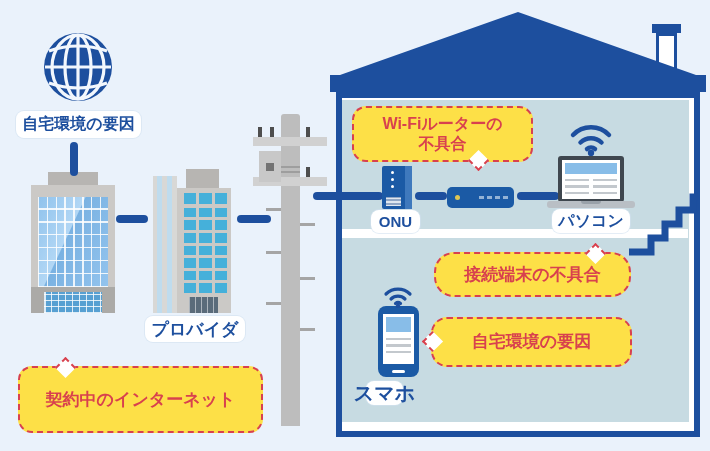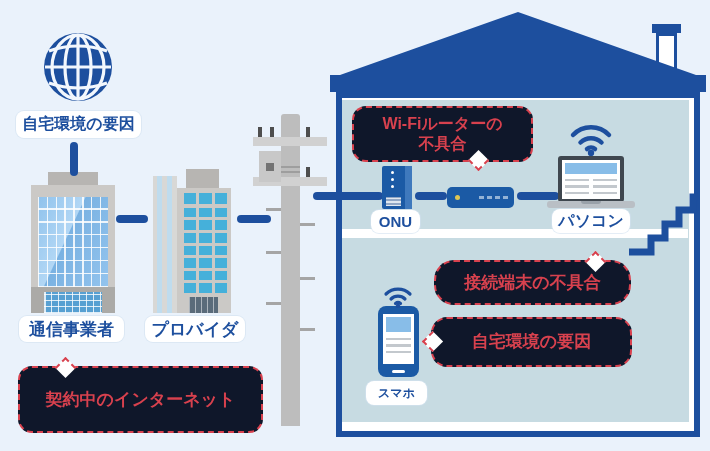--- a/index.html
+++ b/index.html
@@ -3,21 +3,21 @@
 <meta charset="utf-8">
 <style>
   html,body{margin:0;padding:0;}
   body{font-family:"Liberation Sans","DejaVu Sans",sans-serif;}
   #canvas{position:relative;width:710px;height:451px;background:#eaf2fb;overflow:hidden;}
   .abs{position:absolute;}
   .pill{position:absolute;background:#fff;border-radius:8px;color:#1d4f9e;font-weight:bold;
         display:flex;align-items:center;justify-content:center;white-space:nowrap;
         box-shadow:0 0 0 1px rgba(210,225,240,.6);}
   .conn{position:absolute;background:#1d4f9e;border-radius:4px;}
-  .bubble{position:absolute;background:#0f172a;border:2.5px dashed #d8414e;color:#d8414e;
+  .bubble{position:absolute;background:#fde047;border:2.5px dashed #d8414e;color:#d8414e;
           font-weight:bold;text-align:center;display:flex;flex-direction:column;
           align-items:center;justify-content:center;line-height:1.25;}
   .tail{position:absolute;width:13px;height:13px;background:#fff;transform:rotate(45deg);}
   .tail.down{bottom:-8px;border-right:2.5px dashed #d8414e;border-bottom:2.5px dashed #d8414e;}
   .tail.up{top:-8px;border-left:2.5px dashed #d8414e;border-top:2.5px dashed #d8414e;}
   .tail.left{left:-8px;border-left:2.5px dashed #d8414e;border-bottom:2.5px dashed #d8414e;}
   .gray{background:#cbc9c6;}
   .glass{background:
       repeating-linear-gradient(90deg, rgba(255,255,255,.85) 0 1.5px, rgba(255,255,255,0) 1.5px 8.8px),
       repeating-linear-gradient(0deg, rgba(255,255,255,.85) 0 1.5px, rgba(255,255,255,0) 1.5px 12.9px),
@@ -156,43 +156,40 @@
       <ellipse cx="38" cy="38" rx="26" ry="32"></ellipse>
       <line x1="5" y1="38" x2="71" y2="38"></line>
       <path d="M9 22 Q38 12 67 22"></path>
       <path d="M9 54 Q38 64 67 54"></path>
     </g>
   </svg>
 
   <div class="pill" style="left:16px;top:111px;width:125px;height:27px;font-size:16px;">
     <span>自宅環境の要因</span>
   </div>
-  <div class="pill" style="left:19px;top:316px;width:105px;height:26px;font-size:17px;">
-    <span>通信事業者</span>
-  </div>
   <div class="pill" style="left:145px;top:316px;width:100px;height:26px;font-size:17px;font-family:Liberation Serif, serif;">
     <span>プロバイダ</span>
   </div>
   <div class="pill" style="left:371px;top:210px;width:49px;height:23px;font-size:15px;">
     <span>ONU</span>
   </div>
   <div class="pill" style="left:552px;top:209px;width:78px;height:24px;font-size:16px;">
     <span>パソコン</span>
   </div>
-  <div class="pill" style="left:366px;top:381px;width:61px;height:24px;font-size:12px;">
+  <div class="pill" style="left:366px;top:381px;width:37px;height:24px;font-size:20px;">
     <span>スマホ</span>
   </div>
 
   <div class="bubble" style="left:352px;top:106px;width:177px;height:52px;border-radius:14px;font-size:16px;">
     <span>Wi-Fiルーターの</span>
     <span>不具合</span>
     <span class="tail down" style="left:117px;"></span>
   </div>
 
-  <div class="bubble" style="left:434px;top:252px;width:193px;height:41px;border-radius:20px;font-size:17px;margin-top:8px;">
+  <div class="bubble" style="left:434px;top:252px;width:193px;height:41px;border-radius:20px;font-size:17px;">
     <span>接続端末の不具合</span>
     <span class="tail up" style="left:152px;"></span>
   </div>
 
   <div class="bubble" style="left:431px;top:317px;width:197px;height:46px;border-radius:16px;font-size:17px;align-items:center;">
     <span>自宅環境の要因</span>
     <span class="tail left" style="top:15px;"></span>
   </div>
 
   <div class="bubble" style="left:18px;top:366px;width:241px;height:63px;border-radius:14px;font-size:17px;">

